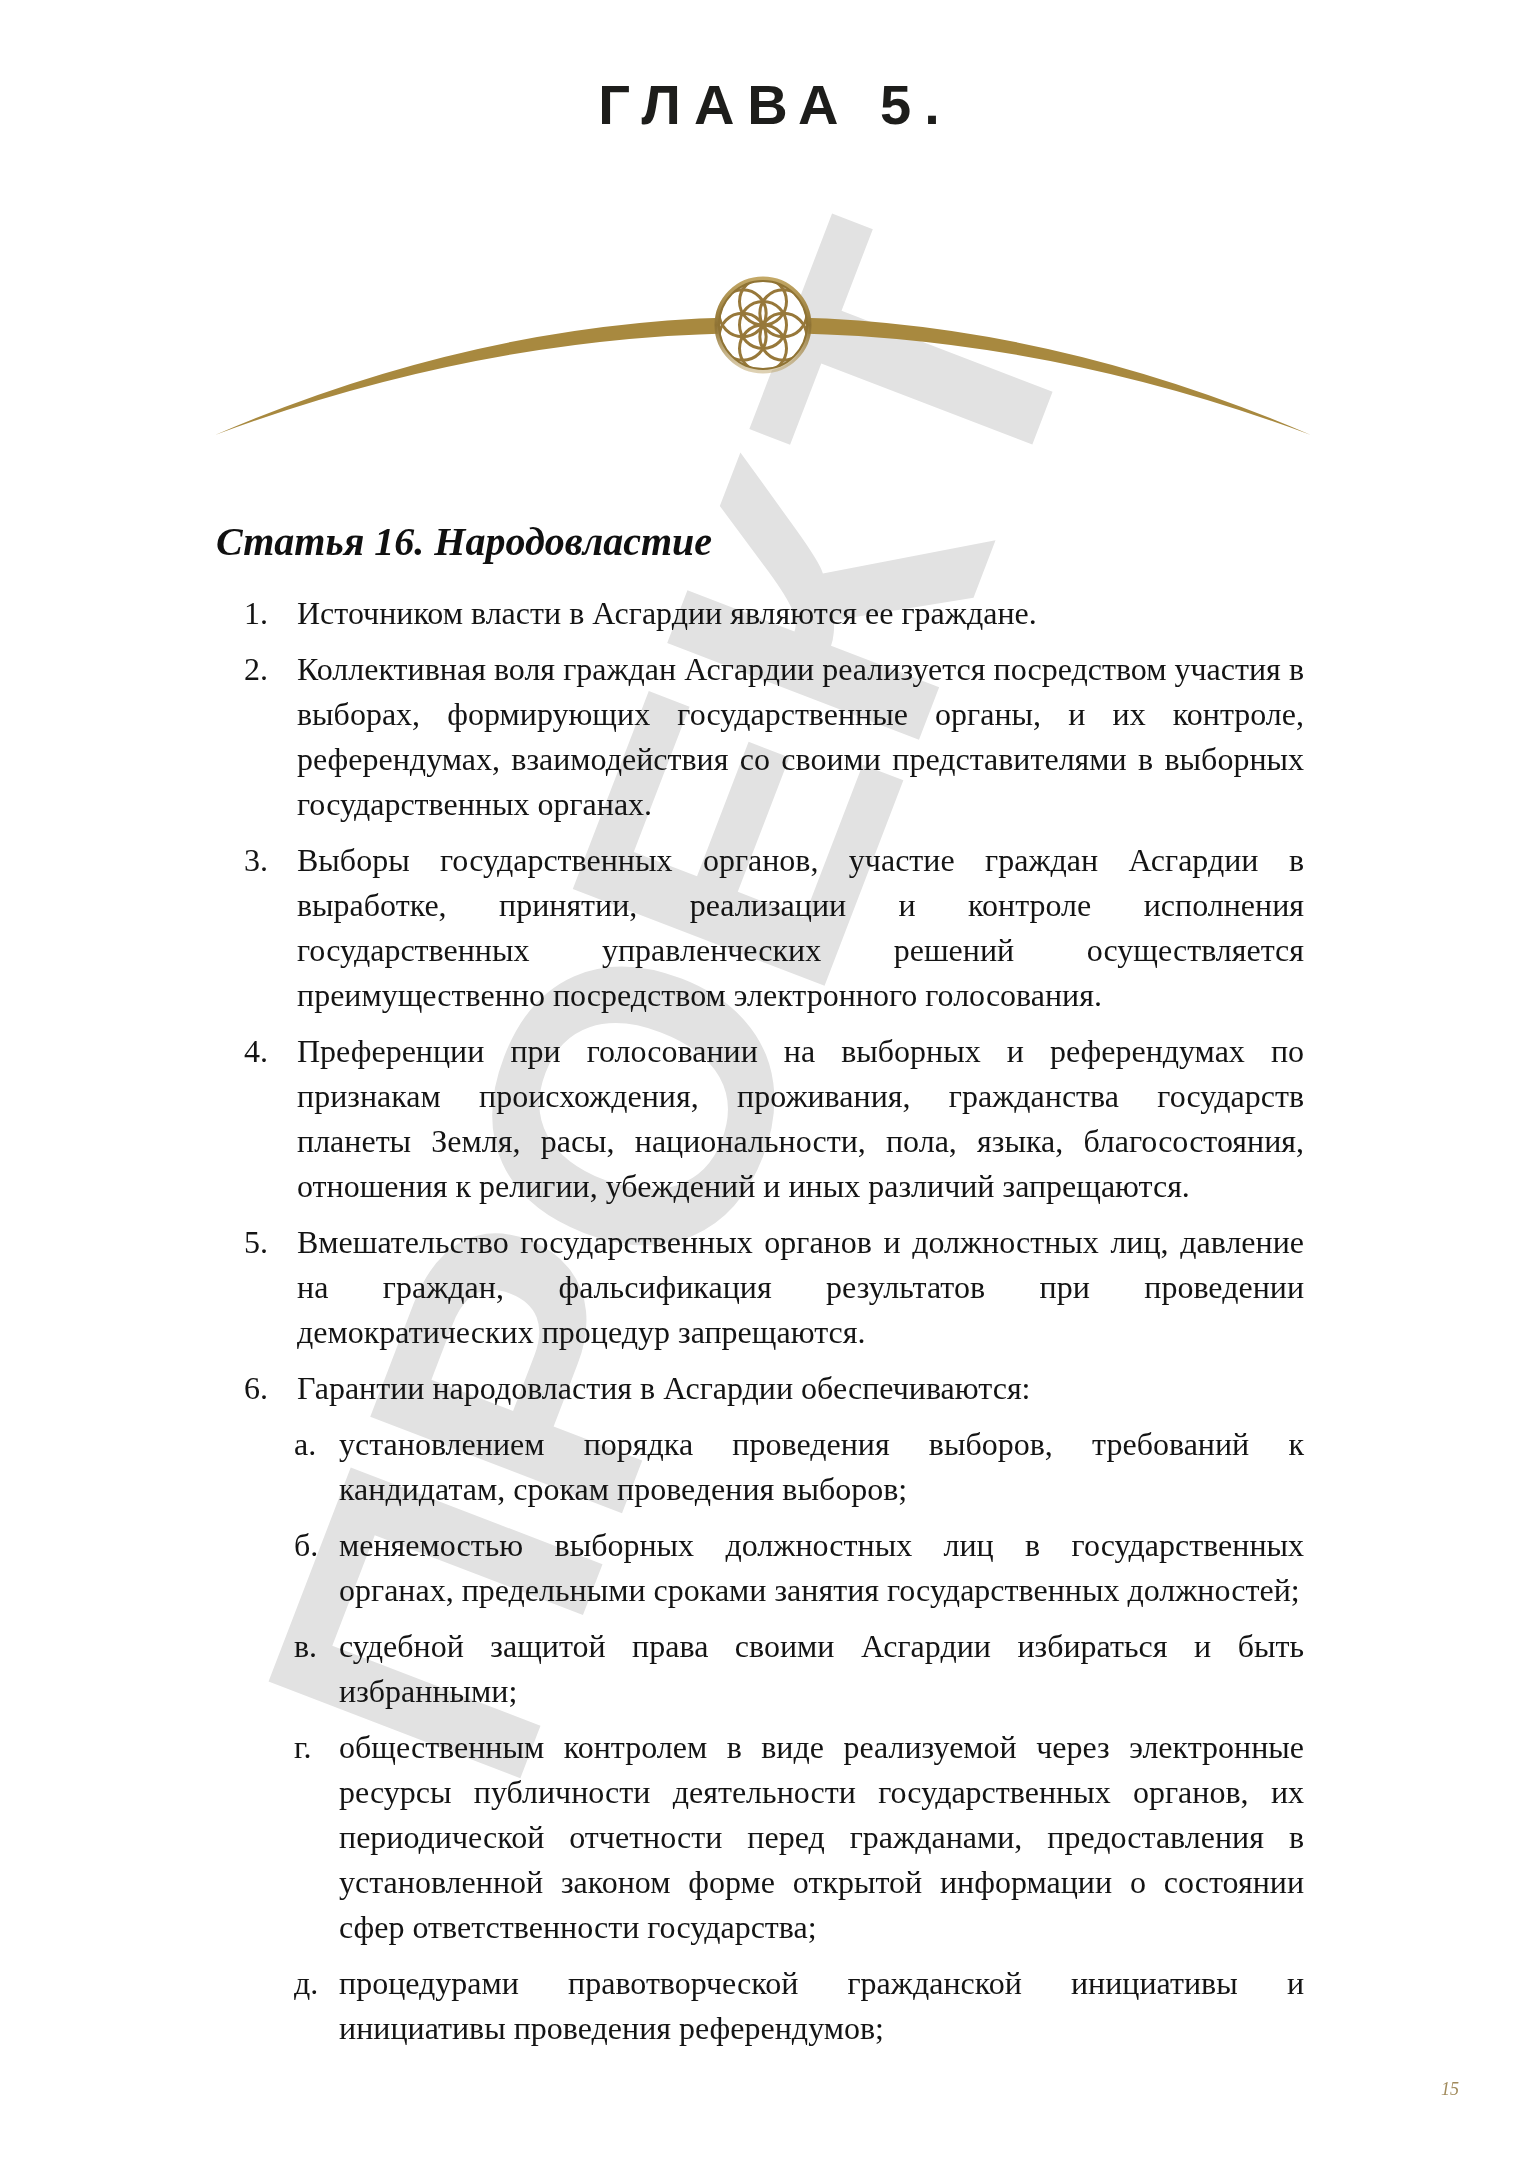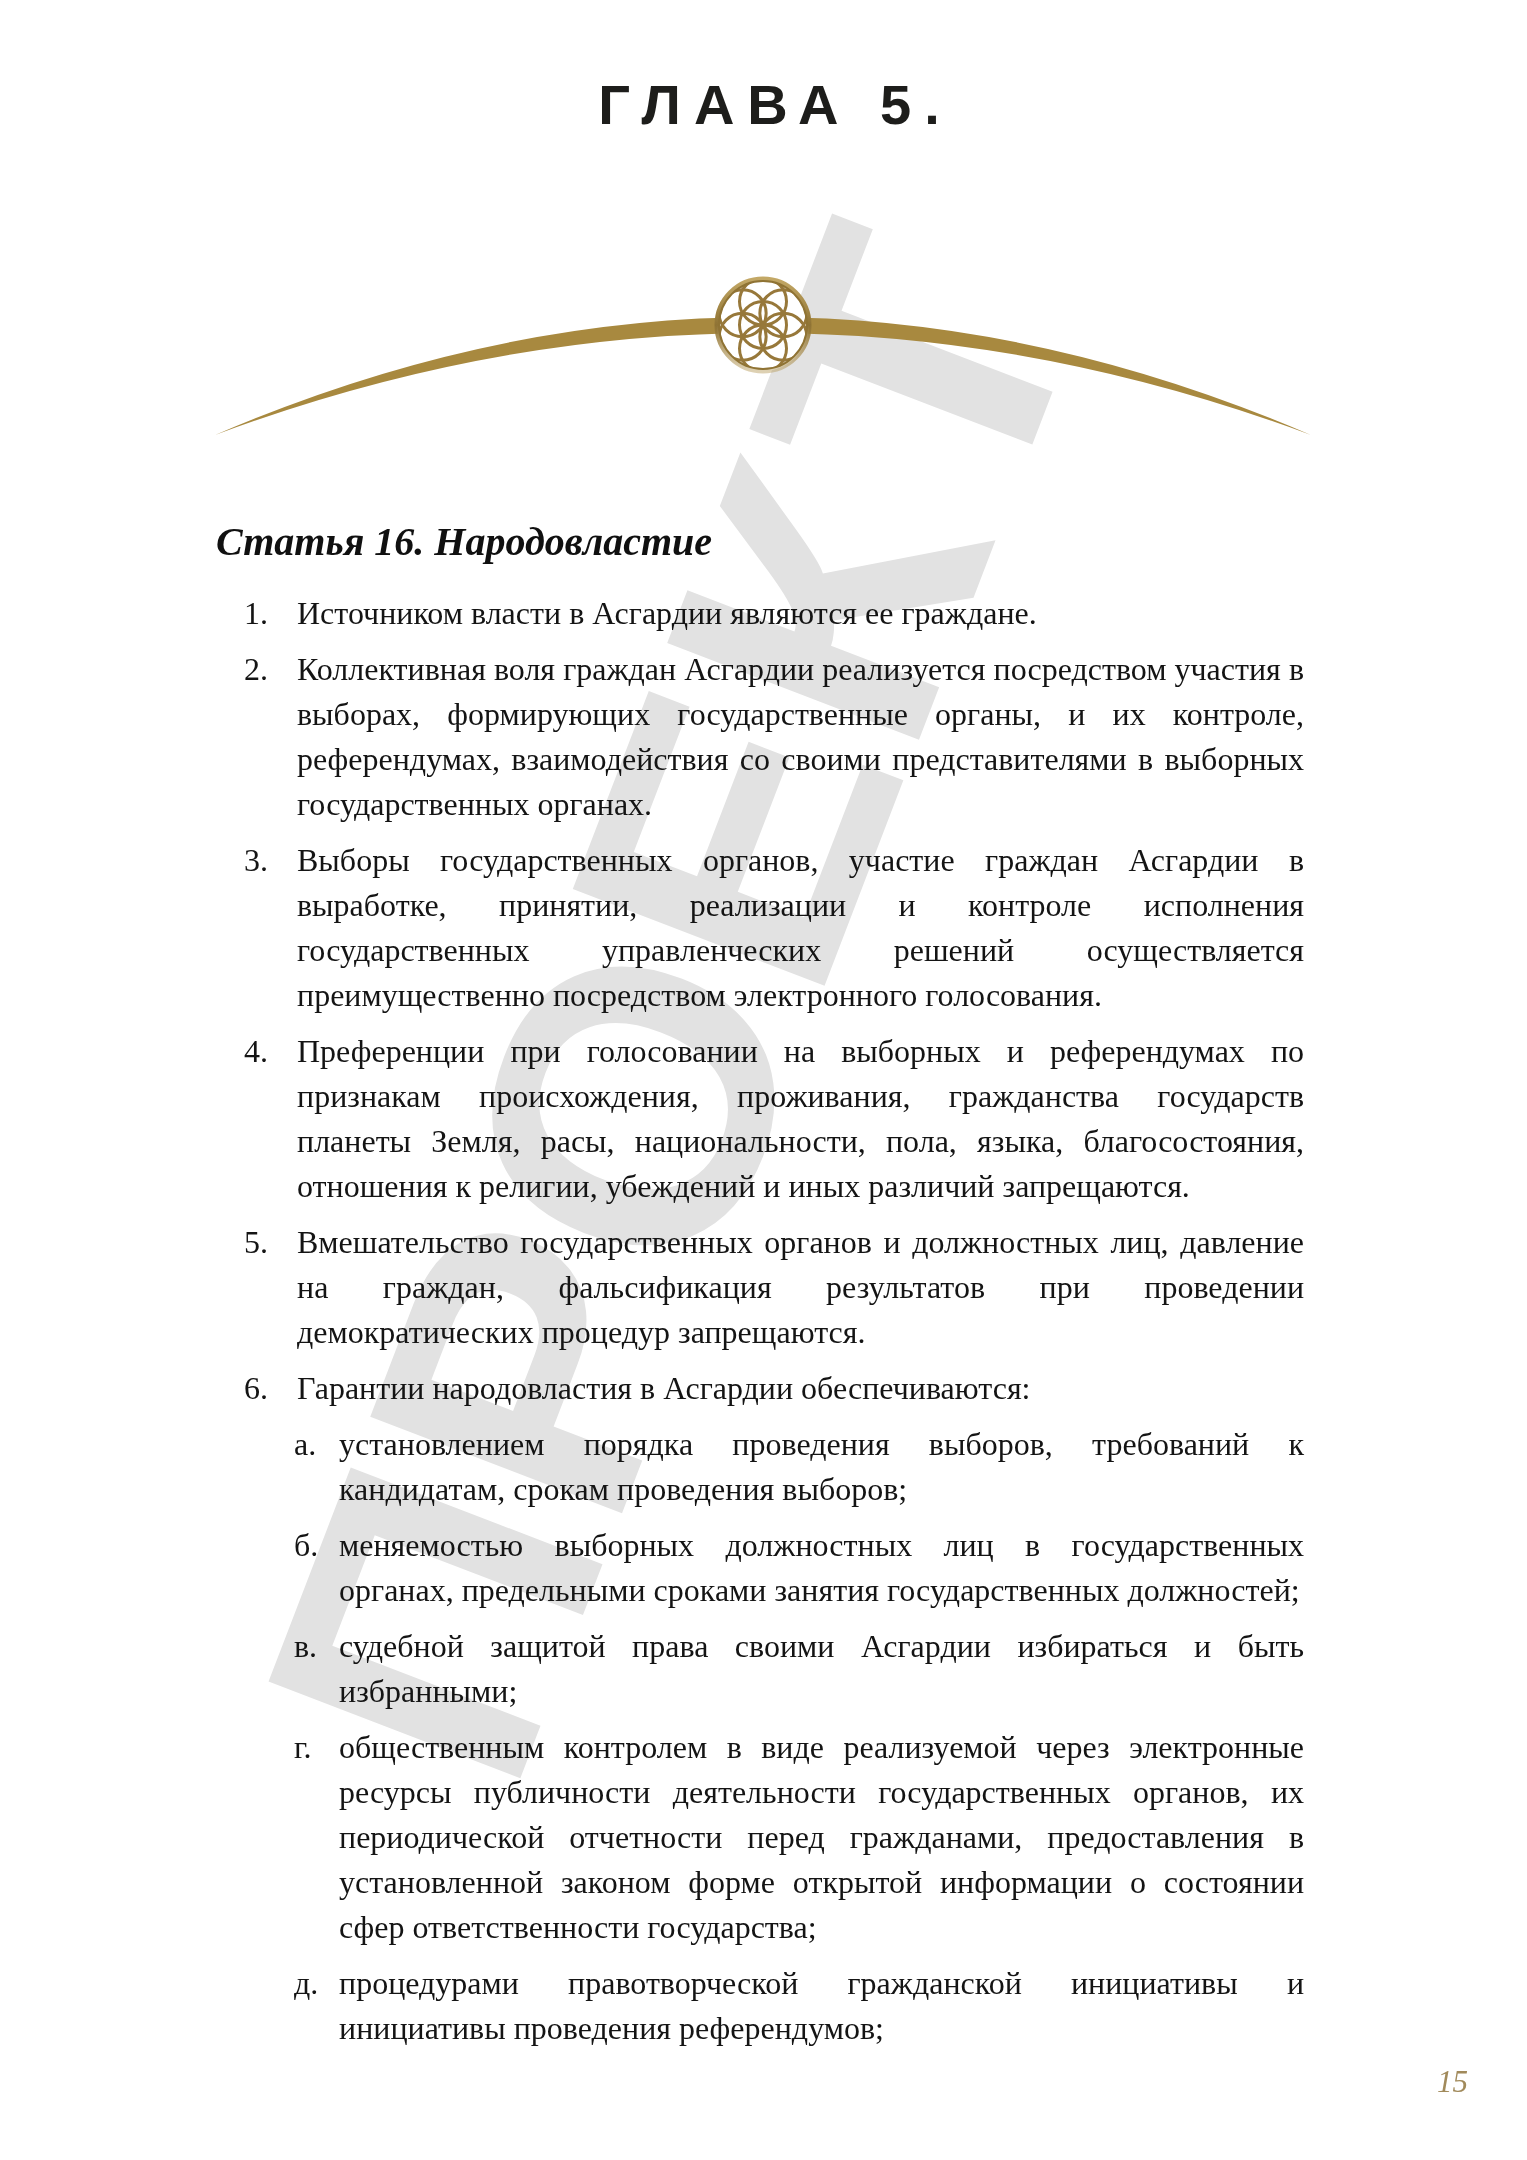--- a/index.html
+++ b/index.html
@@ -76,23 +76,23 @@
     display:flex;
     margin-bottom:11px;
     font-size:32px;
     line-height:45px;
   }
   .subitem .sub-num{flex:0 0 45px;}
   .subitem .txt{flex:1;text-align:justify;}
   
   .page-number{
     position:absolute;
-    right:59px;bottom:60px;
+    right:68px;bottom:60px;
     font-style:italic;
-    font-size:31px;
+    font-size:18px;
     color:#a18a5b;
     z-index:1;
   }
 </style>
 </head>
 <body>
 
 <div class="doc">
 
   <div class="watermark">ПРОЕКТ</div>

